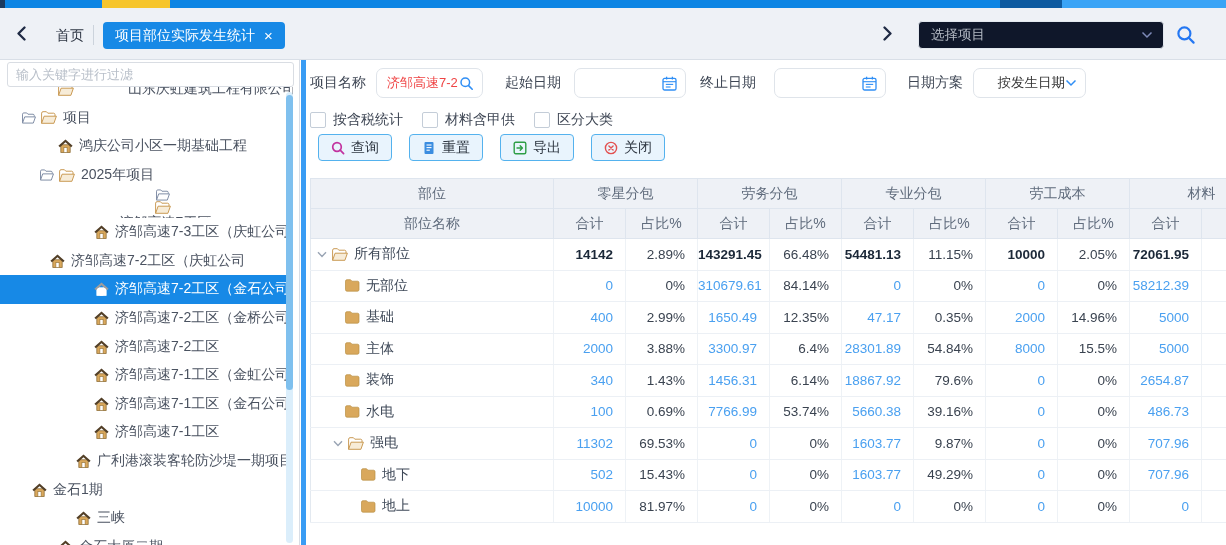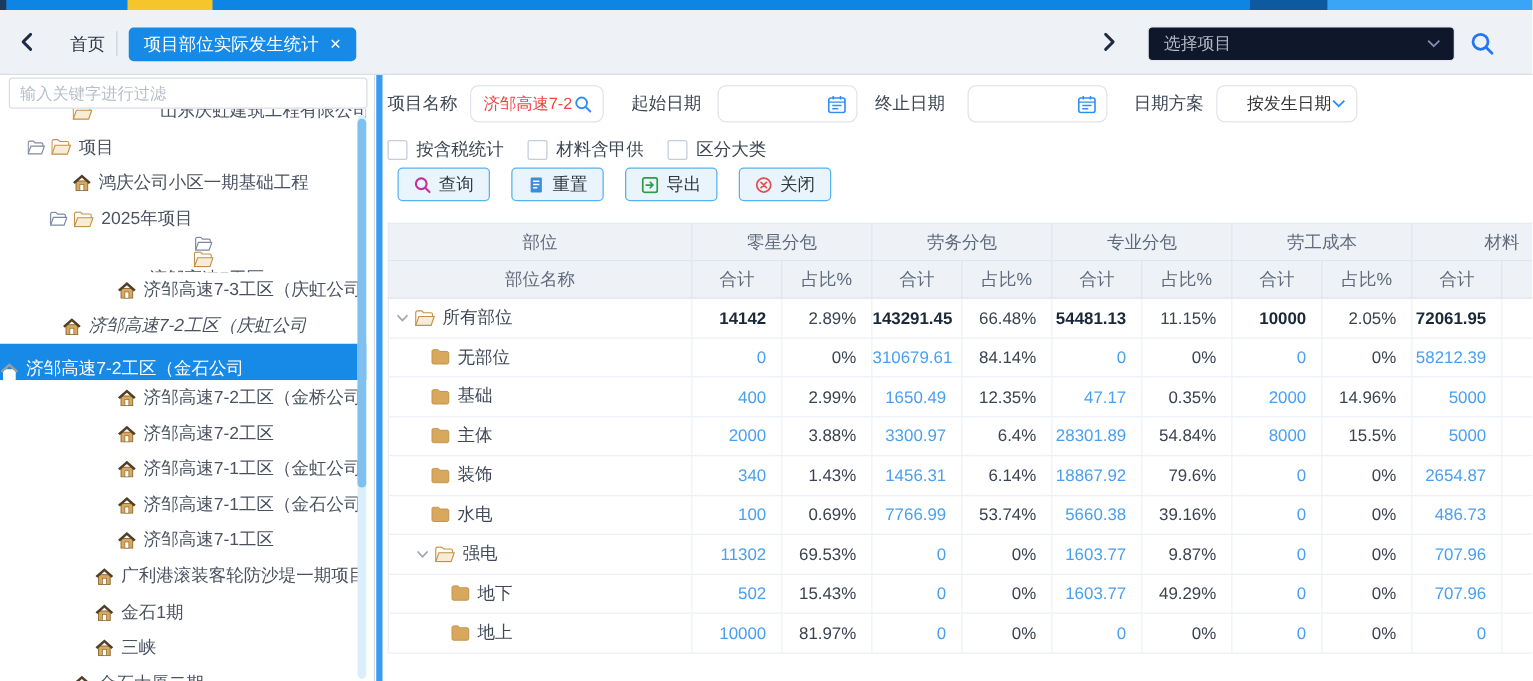--- a/index.html
+++ b/index.html
@@ -203,32 +203,32 @@
 
     <span class="node-icon">
           <svg width="15" height="14" viewBox="0 0 16 15">
     <rect x="3" y="6.2" width="10" height="8.3" fill="#d9a85c" stroke="#8a6a33" stroke-width="0.8"></rect>
     <path d="M8 0.6 15.6 7.3 14 8.8 8 3.5 2 8.8 0.4 7.3Z" fill="#523f27"></path>
     <rect x="6.3" y="9.2" width="3.4" height="5.3" fill="#ffffff" stroke="#8a6a33" stroke-width="0.6"></rect>
   </svg>
         </span>
     <span class="tree-label">济邹高速7-3工区（庆虹公司</span>
   </div>
-      <div class="tree-item" style="padding-left: 50px; font-style: italic;">
+      <div class="tree-item" style="padding-left: 50px;">
 
     <span class="node-icon">
           <svg width="15" height="14" viewBox="0 0 16 15">
     <rect x="3" y="6.2" width="10" height="8.3" fill="#d9a85c" stroke="#8a6a33" stroke-width="0.8"></rect>
     <path d="M8 0.6 15.6 7.3 14 8.8 8 3.5 2 8.8 0.4 7.3Z" fill="#523f27"></path>
     <rect x="6.3" y="9.2" width="3.4" height="5.3" fill="#ffffff" stroke="#8a6a33" stroke-width="0.6"></rect>
   </svg>
         </span>
     <span class="tree-label">济邹高速7-2工区（庆虹公司</span>
   </div>
-      <div class="tree-item selected" style=" align-items: flex-end;">
+      <div class="tree-item selected" style="padding-left: 94px;">
 
     <span class="node-icon">
           <svg width="15" height="14" viewBox="0 0 16 15">
     <rect x="3" y="6.2" width="10" height="8.3" fill="#d9a85c" stroke="#8a6a33" stroke-width="0.8"></rect>
     <path d="M8 0.6 15.6 7.3 14 8.8 8 3.5 2 8.8 0.4 7.3Z" fill="#523f27"></path>
     <rect x="6.3" y="9.2" width="3.4" height="5.3" fill="#ffffff" stroke="#8a6a33" stroke-width="0.6"></rect>
   </svg>
         </span>
     <span class="tree-label">济邹高速7-2工区（金石公司</span>
   </div>
@@ -291,21 +291,21 @@
 
     <span class="node-icon">
           <svg width="15" height="14" viewBox="0 0 16 15">
     <rect x="3" y="6.2" width="10" height="8.3" fill="#d9a85c" stroke="#8a6a33" stroke-width="0.8"></rect>
     <path d="M8 0.6 15.6 7.3 14 8.8 8 3.5 2 8.8 0.4 7.3Z" fill="#523f27"></path>
     <rect x="6.3" y="9.2" width="3.4" height="5.3" fill="#ffffff" stroke="#8a6a33" stroke-width="0.6"></rect>
   </svg>
         </span>
     <span class="tree-label">广利港滚装客轮防沙堤一期项目</span>
   </div>
-      <div class="tree-item" style="padding-left: 76px;">
+      <div class="tree-item" style="padding-left: 32px;">
 
     <span class="node-icon">
           <svg width="15" height="14" viewBox="0 0 16 15">
     <rect x="3" y="6.2" width="10" height="8.3" fill="#d9a85c" stroke="#8a6a33" stroke-width="0.8"></rect>
     <path d="M8 0.6 15.6 7.3 14 8.8 8 3.5 2 8.8 0.4 7.3Z" fill="#523f27"></path>
     <rect x="6.3" y="9.2" width="3.4" height="5.3" fill="#ffffff" stroke="#8a6a33" stroke-width="0.6"></rect>
   </svg>
         </span>
     <span class="tree-label">金石1期</span>
   </div>

